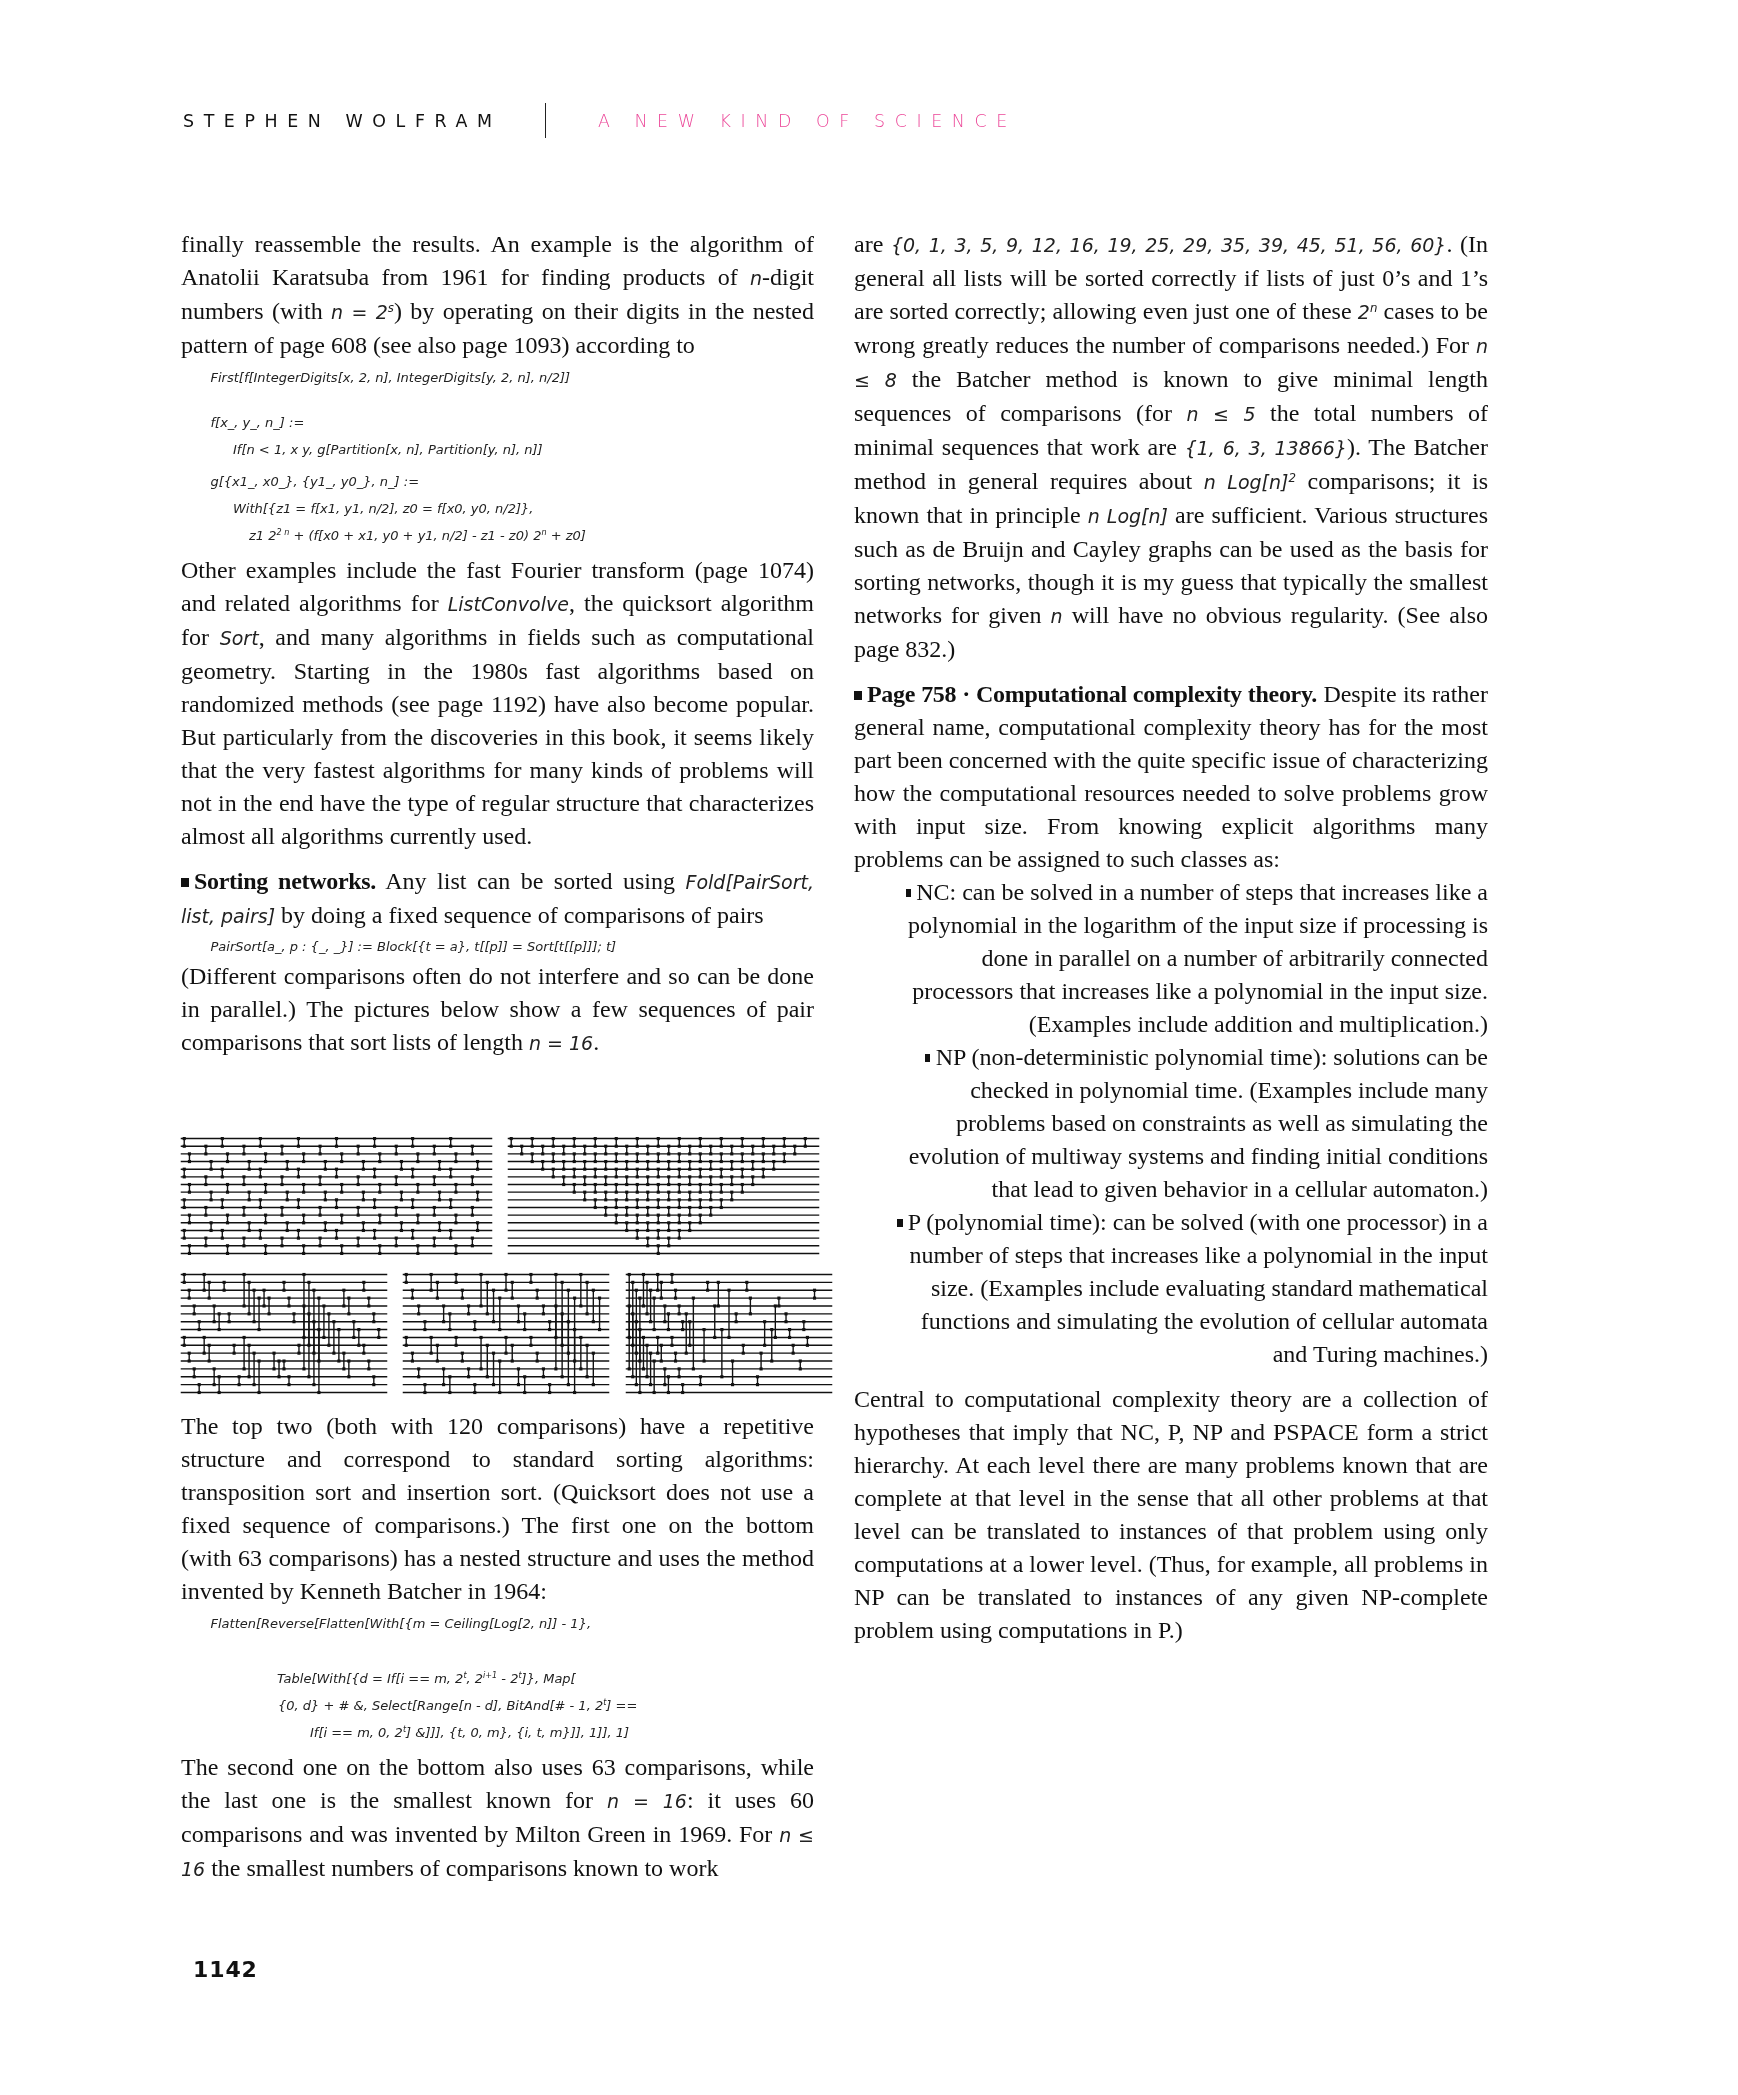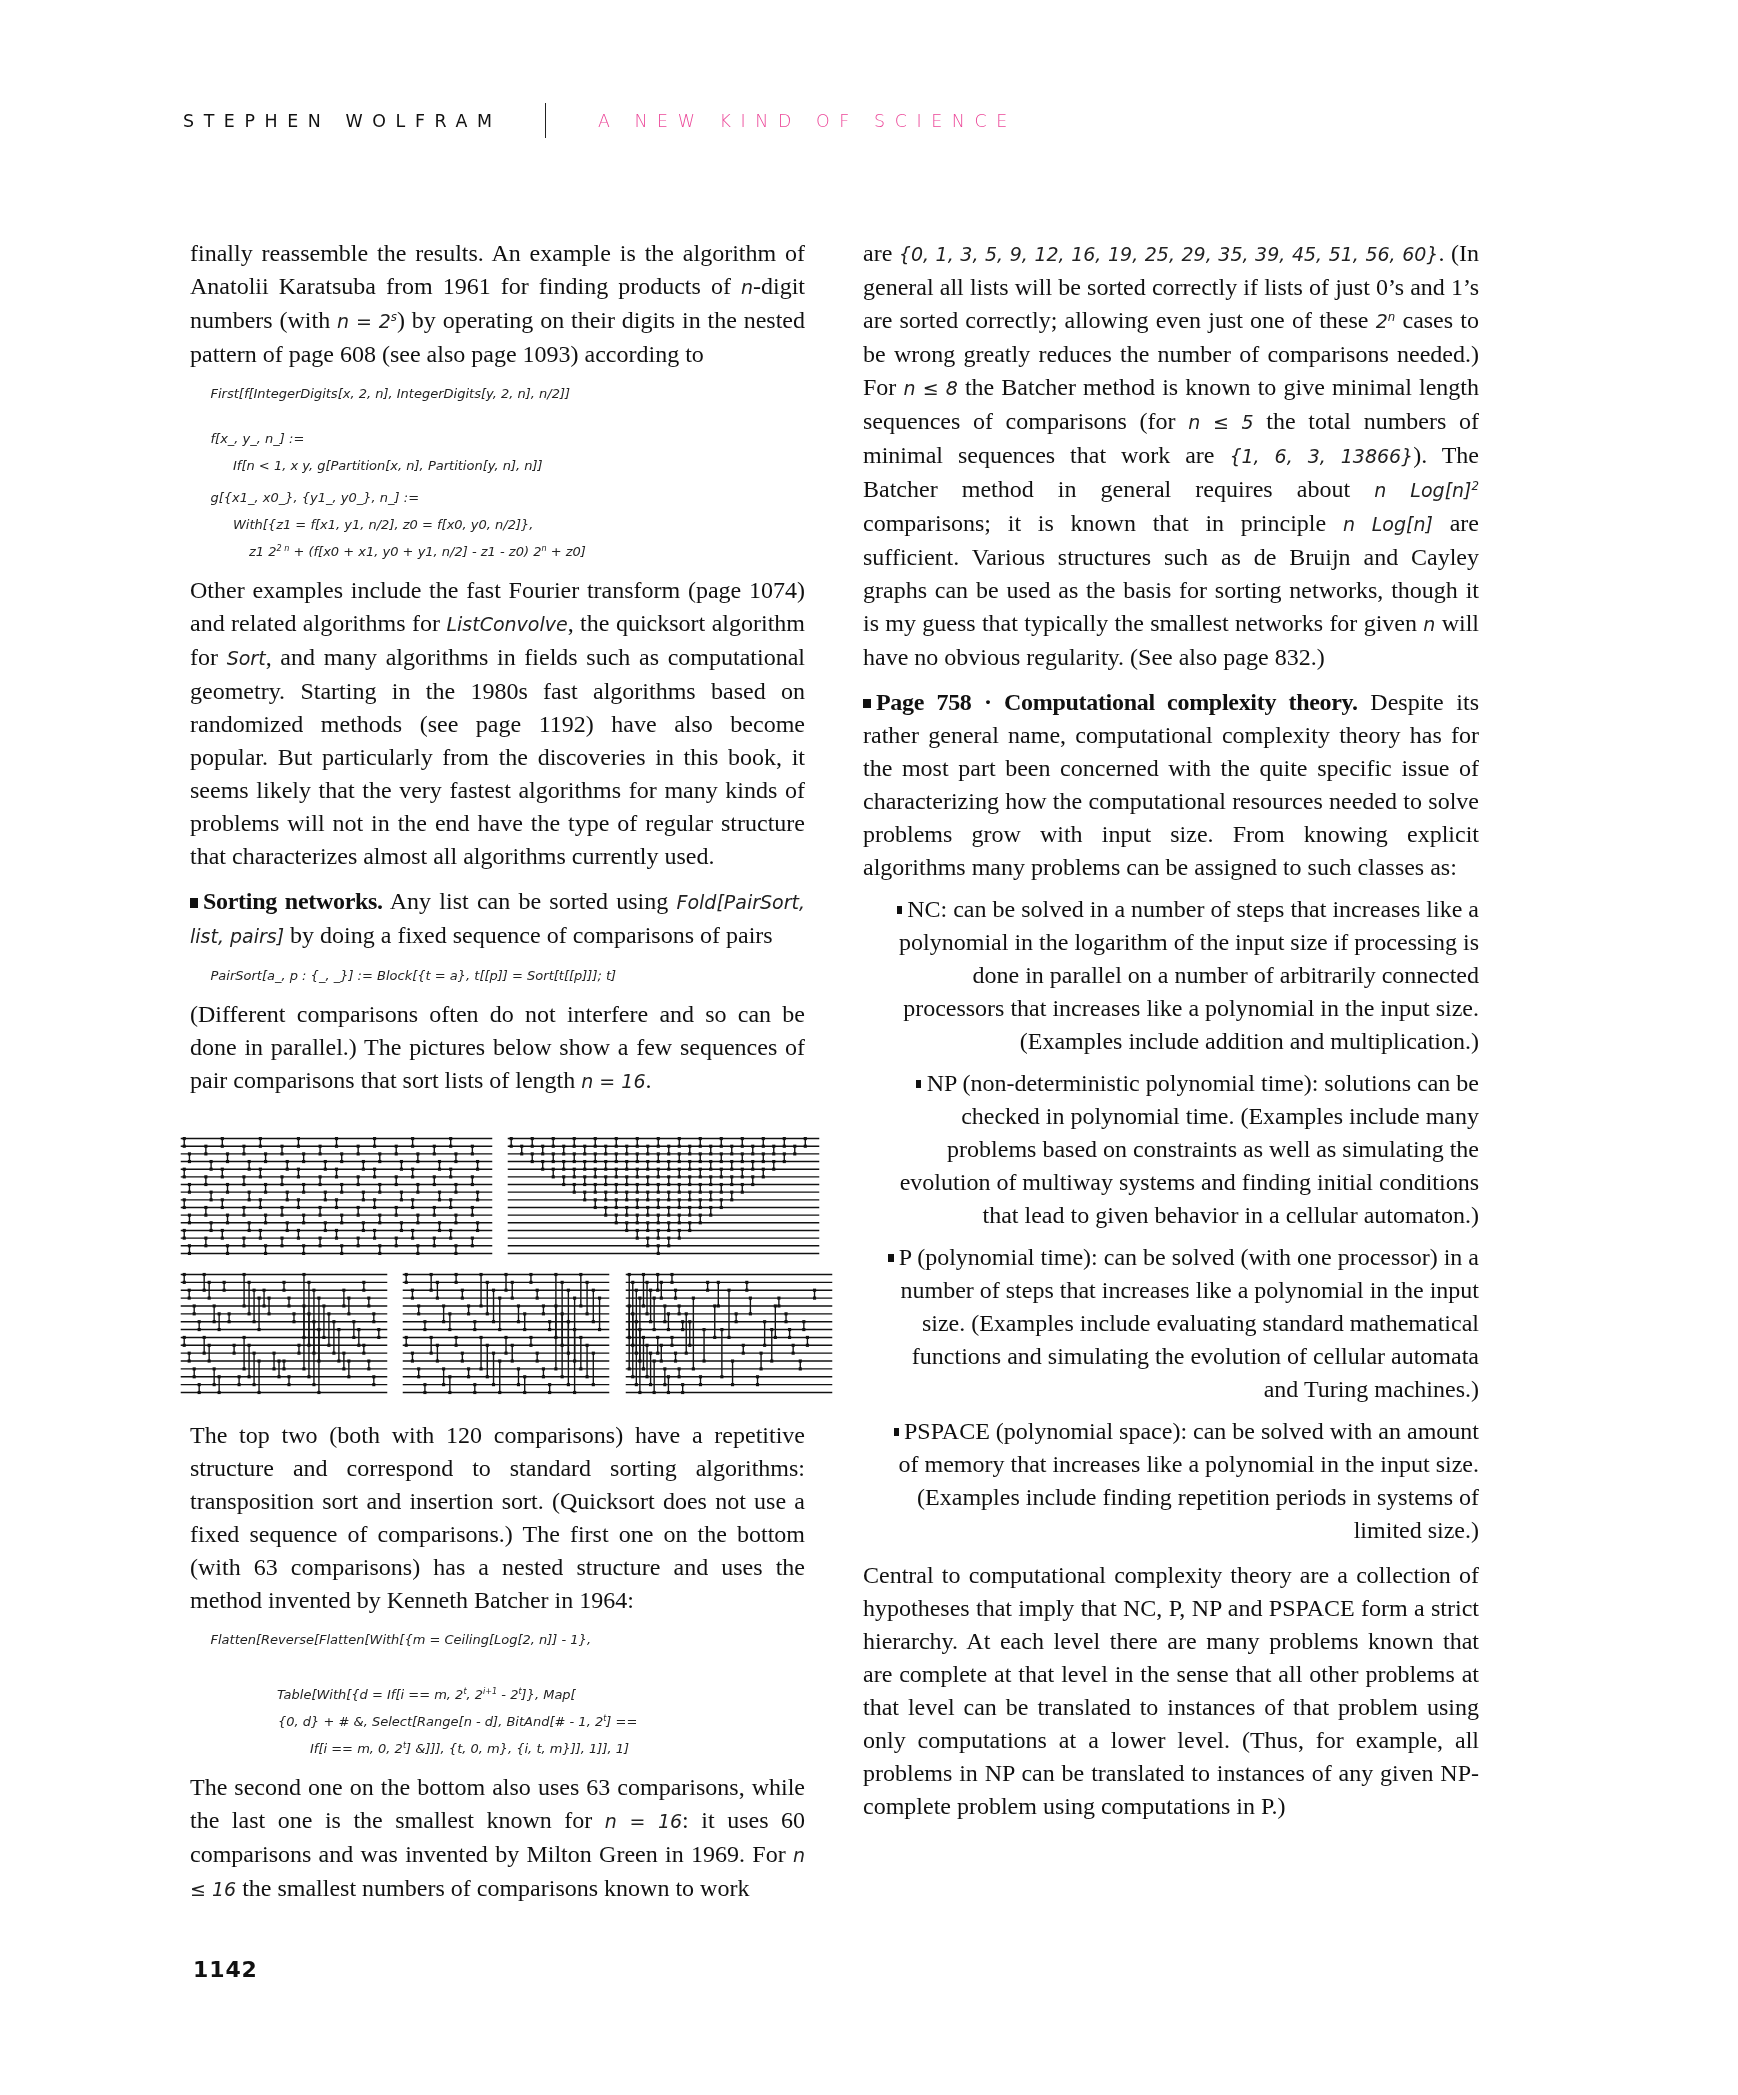--- a/index.html
+++ b/index.html
@@ -12,21 +12,21 @@
   .running-head .author { font-weight: 500; color: #111; }
   .running-head .sep { display: inline-block; width: 1.7px; height: 35px; background: #222; margin: 0 22.6px 0 14px; }
   .running-head .title { font-weight: 300; color: #ec4899; }
   .col {
     position: absolute; top: 228px; width: 633px;
     font-family: "Liberation Serif", "DejaVu Serif", serif; font-size: 24px; line-height: 33px;
     text-align: justify;
   }
   .col.left { left: 181px; }
   .col.right { left: 854px; width: 634px; }
-  .col p { margin: 9px; }
+  .col p { margin: 0; }
   .col p.gap { margin-top: 12px; }
   .it { font-family: "DejaVu Sans", sans-serif; font-style: italic; font-size: 19px; font-weight: 300; color: #222; }
   .code { font-family: "DejaVu Sans", sans-serif; font-style: italic; font-size: 13px; line-height: 27px; color: #222; text-align: left; white-space: nowrap; }
   .code .l { display: block; }
   .code .i1 { padding-left: 29.5px; }
   .code .i2 { padding-left: 52px; }
   .code .i3 { padding-left: 68px; }
   .code .i4 { padding-left: 96px; margin-top: 28px; }
   .code .i5 { padding-left: 129px; }
   .code.blk { margin: 1.7px 0 5.2px 0; }
@@ -1457,19 +1457,18 @@
 </div>
 
 <div class="col right">
   <p><span>are </span><span class="it">{0, 1, 3, 5, 9, 12, 16, 19, 25, 29, 35, 39, 45, 51, 56, 60}</span><span>. (In general all lists will be sorted correctly if lists of just 0’s and 1’s are sorted correctly; allowing even just one of these </span><span class="it"><span>2</span><sup>n</sup></span><span> cases to be wrong greatly reduces the number of comparisons needed.) For </span><span class="it">n ≤ 8</span><span> the Batcher method is known to give minimal length sequences of comparisons (for </span><span class="it">n ≤ 5</span><span> the total numbers of minimal sequences that work are </span><span class="it">{1, 6, 3, 13866}</span><span>). The Batcher method in general requires about </span><span class="it"><span>n Log[n]</span><sup>2</sup></span><span> comparisons; it is known that in principle </span><span class="it">n Log[n]</span><span> are sufficient. Various structures such as de Bruijn and Cayley graphs can be used as the basis for sorting networks, though it is my guess that typically the smallest networks for given </span><span class="it">n</span><span> will have no obvious regularity. (See also page 832.)</span></p>
 
   <p class="gap"><span class="sq"></span><span class="bullet-head">Page 758 · Computational complexity theory.</span><span> Despite its rather general name, computational complexity theory has for the most part been concerned with the quite specific issue of characterizing how the computational resources needed to solve problems grow with input size. From knowing explicit algorithms many problems can be assigned to such classes as:</span></p>
 
   <p class="item"><span class="sqs"></span><span>NC: can be solved in a number of steps that increases like a polynomial in the logarithm of the input size if processing is done in parallel on a number of arbitrarily connected processors that increases like a polynomial in the input size. (Examples include addition and multiplication.)</span></p>
   <p class="item"><span class="sqs"></span><span>NP (non-deterministic polynomial time): solutions can be checked in polynomial time. (Examples include many problems based on constraints as well as simulating the evolution of multiway systems and finding initial conditions that lead to given behavior in a cellular automaton.)</span></p>
   <p class="item"><span class="sqs"></span><span>P (polynomial time): can be solved (with one processor) in a number of steps that increases like a polynomial in the input size. (Examples include evaluating standard mathematical functions and simulating the evolution of cellular automata and Turing machines.)</span></p>
-  <p class="item"><span class="sqs"></span><span>PSPACE (polynomial space): can be solved with an amount of memory that increases like a polynomial in the input size. (Examples include finding repetition periods in systems of limited size.)</span></p>
 
   <p class="gap">Central to computational complexity theory are a collection of hypotheses that imply that NC, P, NP and PSPACE form a strict hierarchy. At each level there are many problems known that are complete at that level in the sense that all other problems at that level can be translated to instances of that problem using only computations at a lower level. (Thus, for example, all problems in NP can be translated to instances of any given NP-complete problem using computations in P.)</p>
 </div>
 
 <div class="page-number">1142</div>
 
 
 </body></html>

